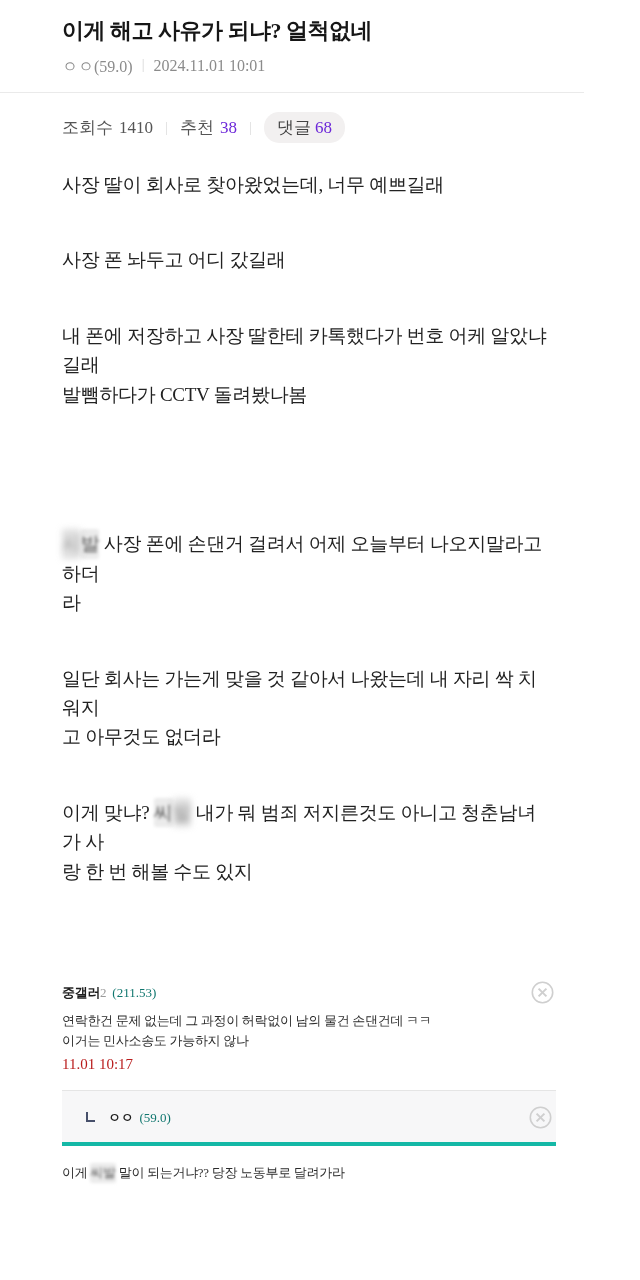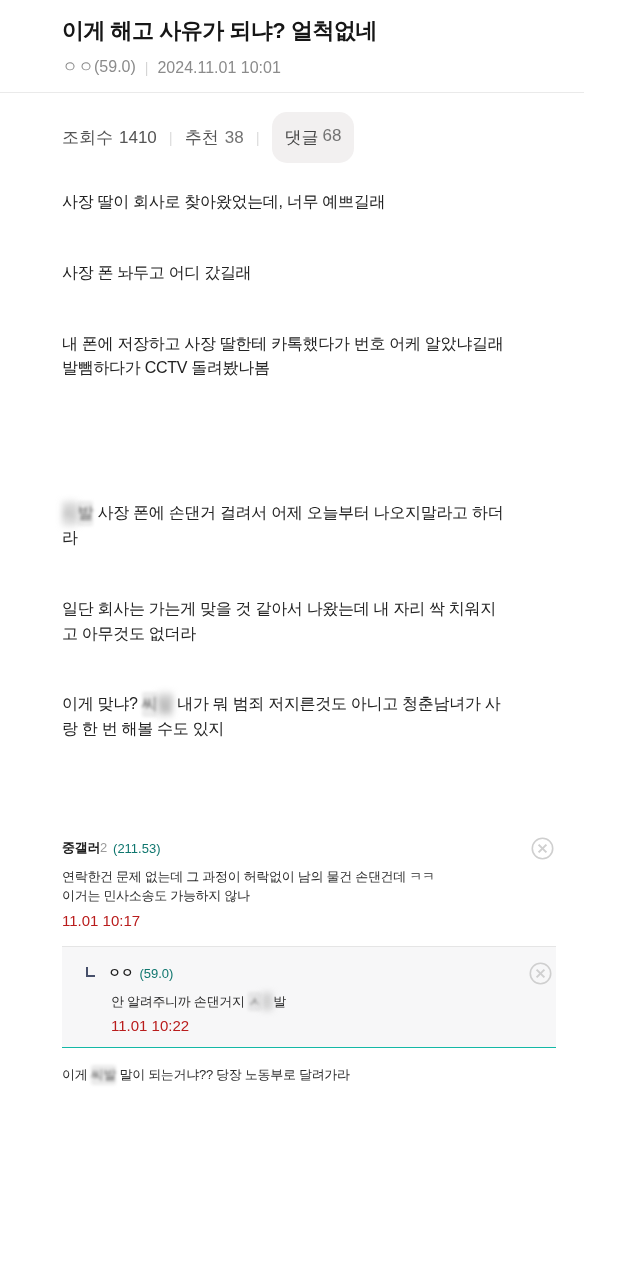--- a/index.html
+++ b/index.html
@@ -2,63 +2,63 @@
 <html lang="ko"><head>
 <meta charset="utf-8">
 <style>
   * { margin:0; padding:0; box-sizing:border-box; }
   html,body { background:#fff; }
   .page {
     position:relative;
     width:584px; height:1280px;
     overflow:hidden;
     background:#fff;
-    font-family:Liberation Sans, sans-serif;
+    font-family:Liberation Serif, serif;
     color:#222;
   }
   .inner { padding:0 30px 0 62px; }
 
   
   .post-title {
     padding-top:16px;
     font-size:22px; font-weight:700; color:#161616;
     letter-spacing:-0.5px;
   }
   .post-meta {
     margin-top:11px;
     font-size:16px; color:#8b8b8b;
-    display:flex; align-items:center;
+    display:flex; 
   }
   .meta-sep { color:#d5d5d5; padding:0 9px; font-size:14px; }
   .header-divider {
     margin-top:14px;
     border:none; border-top:1px solid #eaeaea;
   }
 
   
   .stats-row {
     margin-top:19px;
     display:flex; align-items:center;
     font-size:17px; color:#555;
   }
   .stat-num { margin-left:6px; }
-  .stat-num.red { color:#737373; }
+  .stat-num.red { color:#6d28d9; }
   .stat-sep { color:#ddd; padding:0 12px; font-size:15px; }
   .comment-pill {
-    display:inline-flex; align-items:flex-start;
+    display:inline-flex; align-items:center;
     background:#f2f0f0; border-radius:15px;
-    padding:14px 13px;
+    padding:4px 13px;
     font-size:17px; color:#444;
   }
   .comment-pill .stat-num { margin-left:4px; }
 
   
   .post-body { margin-top:27px; }
   .post-body p {
-    font-size:16px; line-height:1.55; color:#222;
+    font-size:19px; line-height:1.55; color:#222;
     letter-spacing:-0.3px;
     margin-top:46px;
     white-space:pre-line;
   }
   .post-body p:first-child { margin-top:0; }
   .post-body p.gap-xl { margin-top:120px; }
 
   
   .censored-heavy {
     display:inline-block;
@@ -97,21 +97,21 @@
     letter-spacing:-0.3px;
     white-space:pre-line;
   }
   .c-time { margin-top:6px; font-size:15px; color:#b91c1c; }
 
   .reply-wrap {
     margin-top:3px;
     margin-right:-2px;
     background:#f7f7f8;
     border-top:1px solid #e5e5e5;
-    border-bottom:1px solid #14b8a6;
+    border-bottom:4px solid #14b8a6;
     padding:15px 4px 13px 24px;
   }
   .reply-wrap .comment { padding-bottom:0; }
   .reply-indent {
     display:inline-block;
     width:9px; height:10px;
     border-left:2.5px solid #47506b;
     border-bottom:2.5px solid #47506b;
     margin-right:13px;
     position:relative; top:-1px;
@@ -188,24 +188,20 @@
             <div class="c-head">
               <span class="reply-indent"></span>
               <span class="c-author">ㅇㅇ</span>
               <span class="c-ip">(59.0)</span>
               <span class="c-close"><svg width="23" height="23" viewBox="0 0 23 23">
                   <circle cx="11.5" cy="11.5" r="10.2" fill="none" stroke="#cfcfcf" stroke-width="1.6"></circle>
                   <line x1="7.6" y1="7.6" x2="15.4" y2="15.4" stroke="#cfcfcf" stroke-width="2"></line>
                   <line x1="15.4" y1="7.6" x2="7.6" y2="15.4" stroke="#cfcfcf" stroke-width="2"></line>
                 </svg></span>
             </div>
-            <div class="reply-body-offset">
-              <div class="c-body">안 알려주니까 손댄거지 <span class="censored-light">ㅅ</span><span class="censored-heavy">ㅣ</span>발</div>
-              <div class="c-time">11.01 10:22</div>
-            </div>
           </div>
         </div>
         <div class="comment no-head">
           <div>
             <div class="c-body">이게 <span class="censored-light">씨발</span> 말이 되는거냐?? 당장 노동부로 달려가라</div>
           </div>
         </div>
       </div>
   </div>
 </div>

